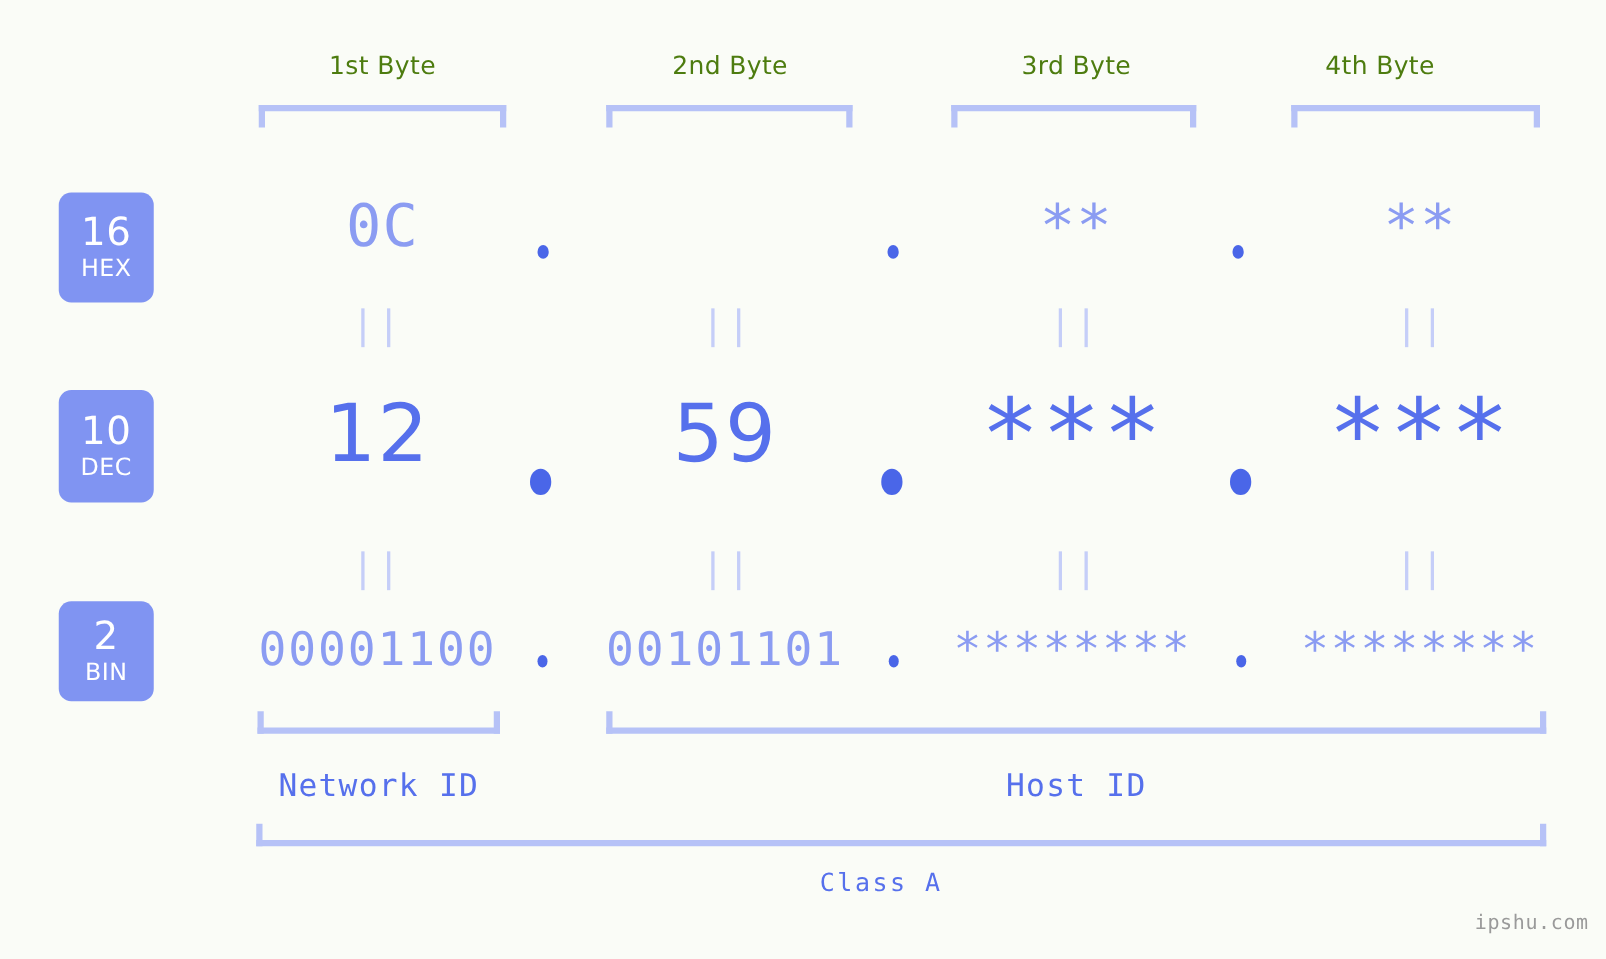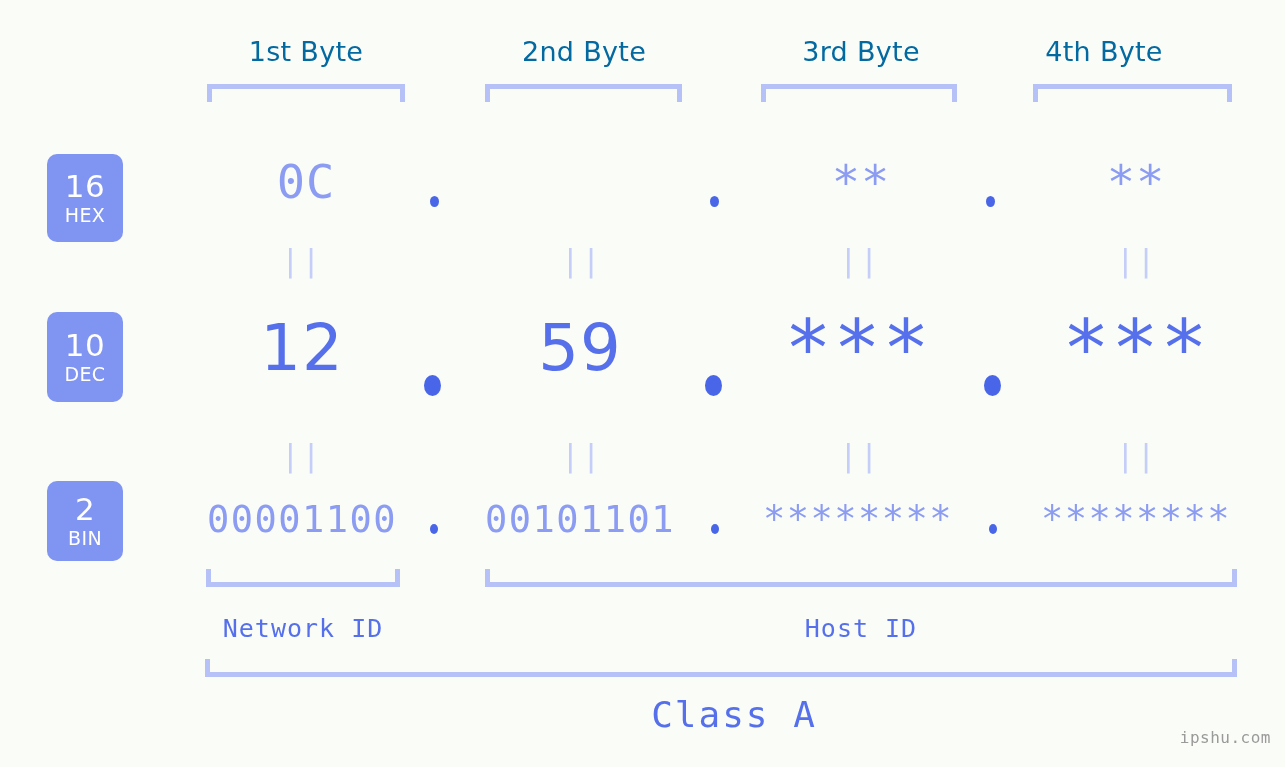--- a/index.html
+++ b/index.html
@@ -21,22 +21,22 @@
   }
 
   
   .byte-label {
     position: absolute;
     top: 30px;
     height: 44px;
     line-height: 44px;
     text-align: center;
     font-family: "DejaVu Sans", sans-serif;
-    font-size: 27px;
-    color: #0369a1;
+    font-size: 20px;
+    color: #4d7c0f;
     letter-spacing: 0.3px;
     white-space: nowrap;
   }
 
   
   .top-bracket {
     position: absolute;
     top: 84px;
     height: 18px;
     border-top: 5px solid #b6c2f7;
@@ -158,26 +158,26 @@
     font-family: "DejaVu Sans Mono", monospace;
     font-size: 25px;
     color: #5670ec;
     letter-spacing: 1px;
     white-space: nowrap;
   }
 
   
   #class-label {
     position: absolute;
-    left: 218px;
+    left: 189px;
     width: 1032px;
     top: 694px;
     text-align: center;
     font-family: "DejaVu Sans Mono", monospace;
-    font-size: 36px;
+    font-size: 20px;
     color: #5670ec;
     letter-spacing: 2px;
     white-space: nowrap;
   }
 
   
   #watermark {
     position: absolute;
     right: 14px;
     bottom: 20px;

